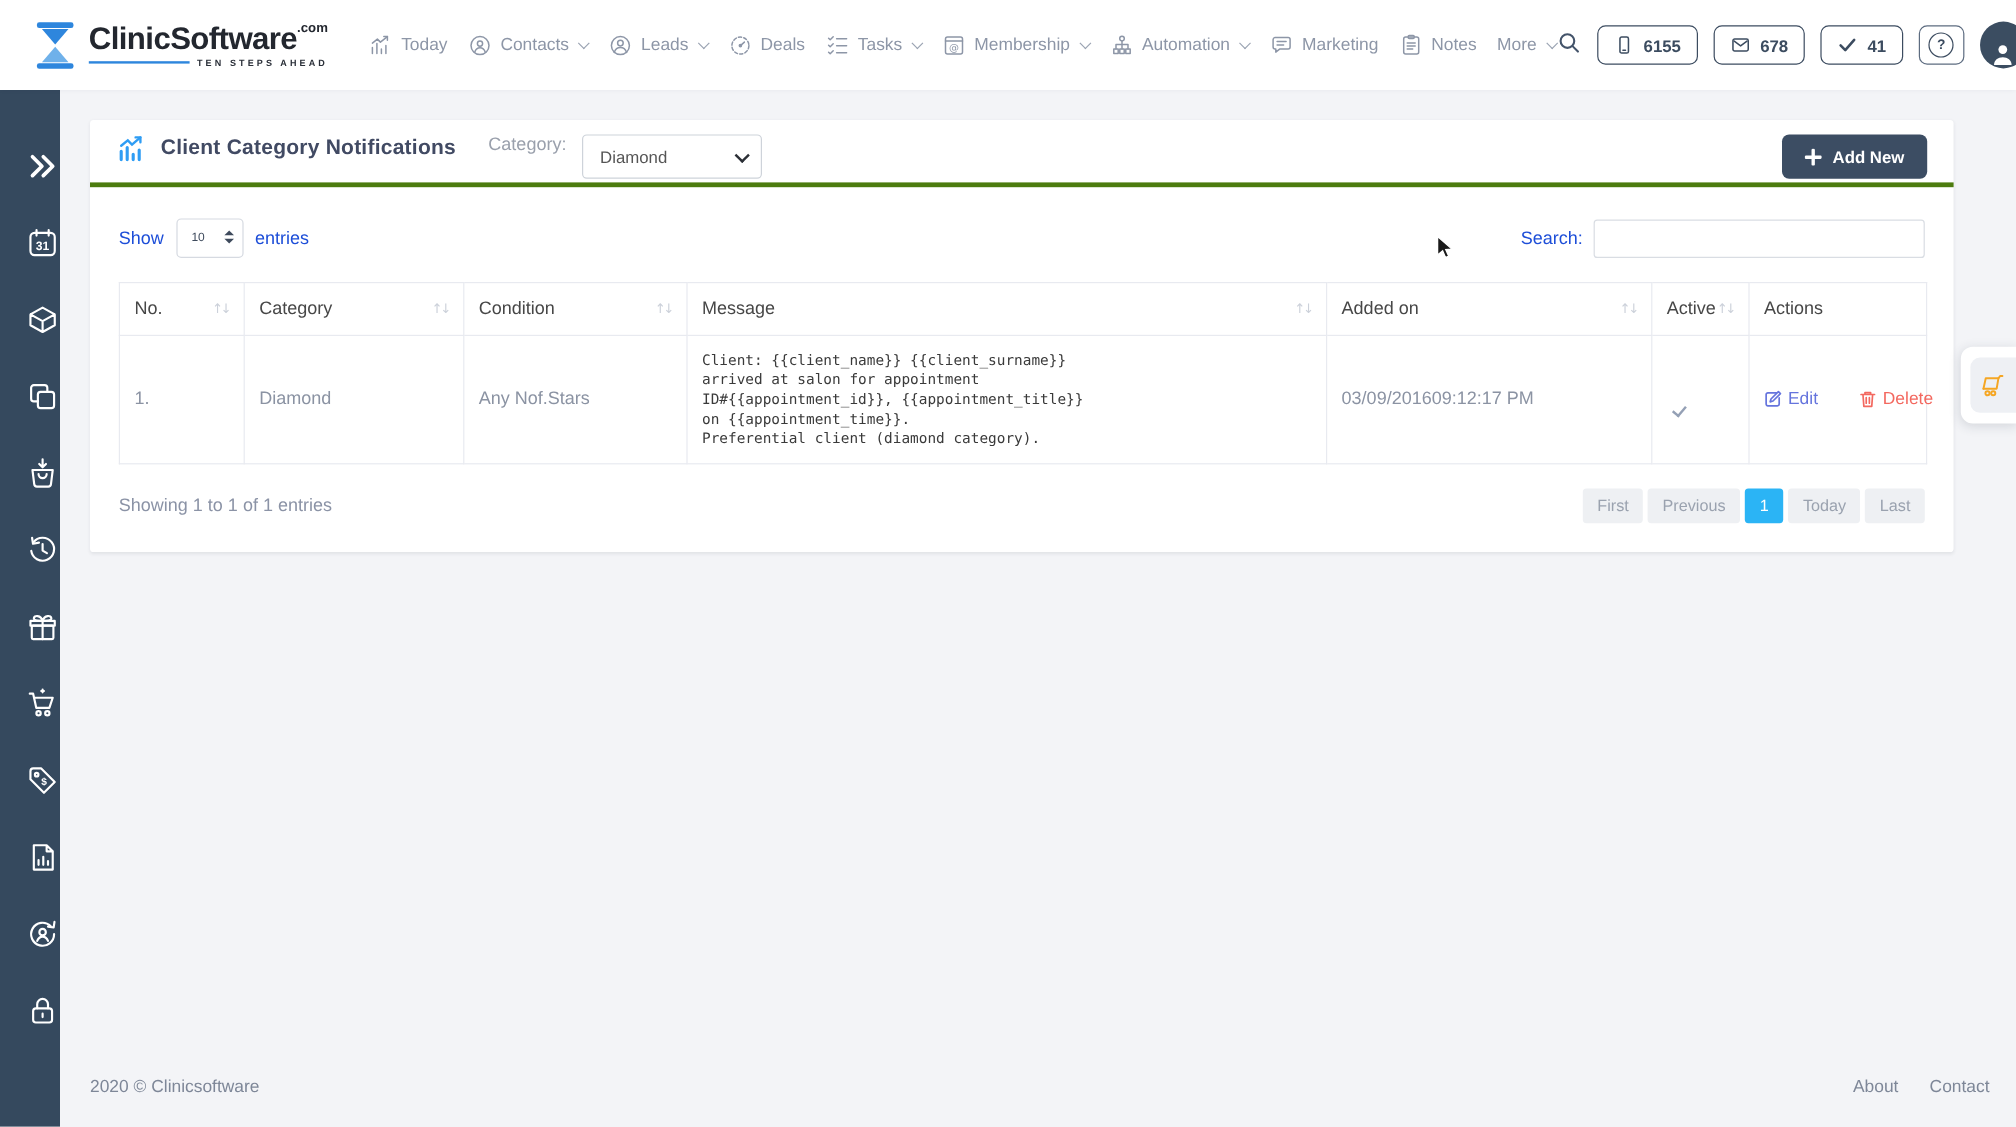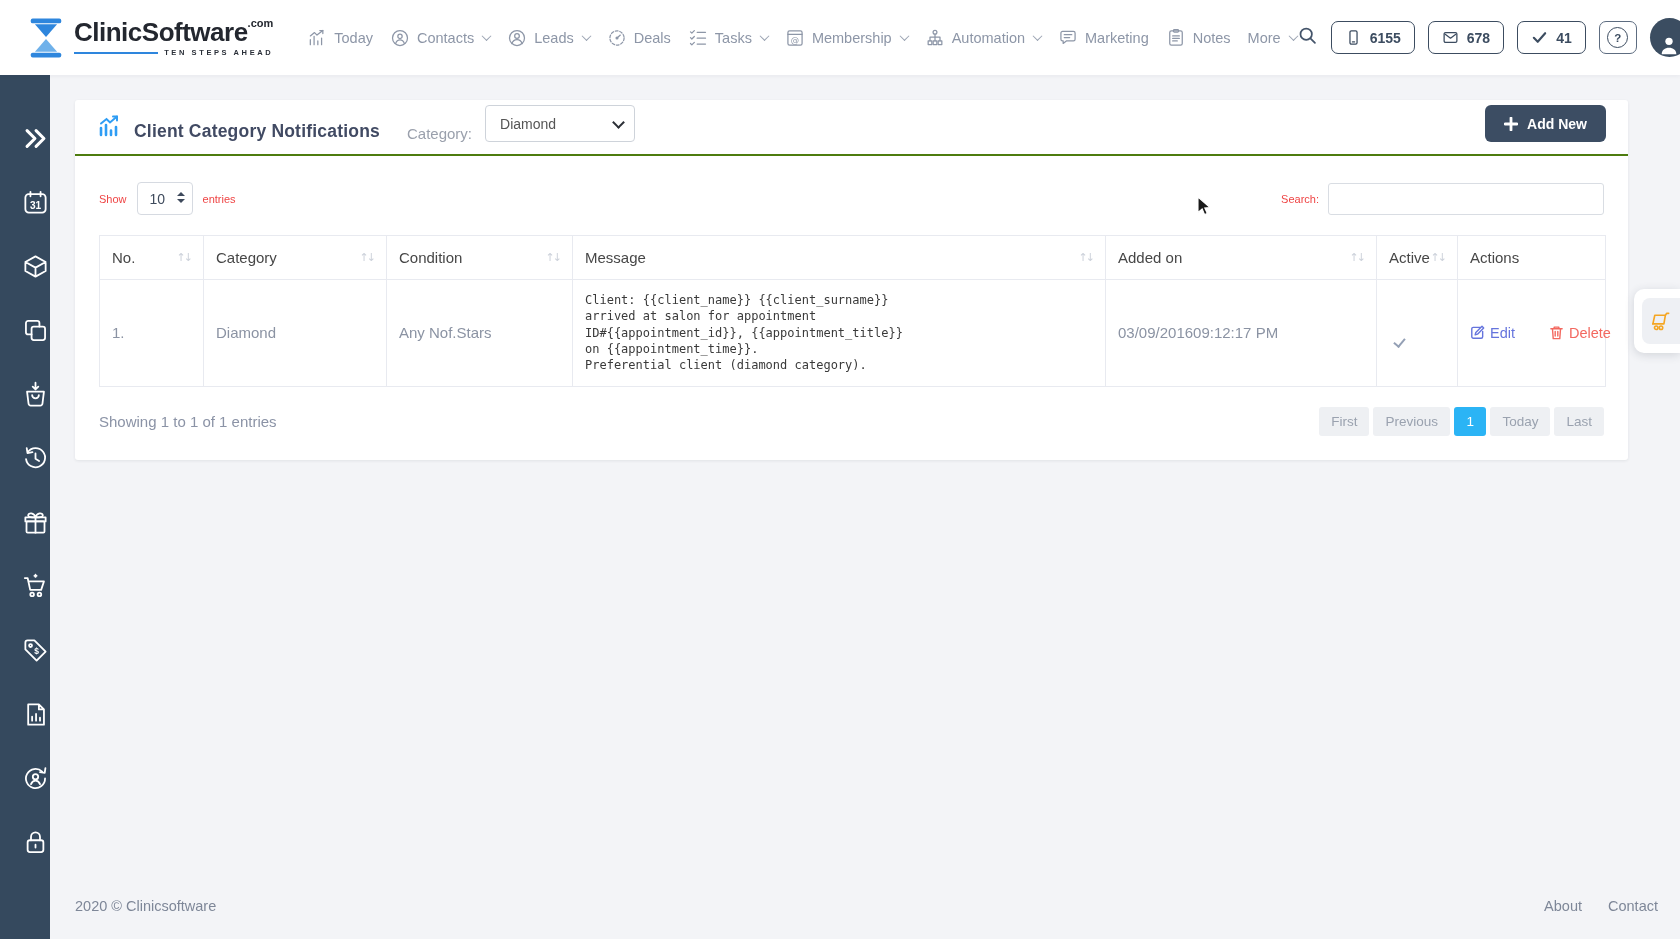--- a/index.html
+++ b/index.html
@@ -35,38 +35,38 @@
   .avatar{width:39px;height:39px;border-radius:50%;background:#3b4d61;display:flex;align-items:flex-end;justify-content:center;overflow:hidden;cursor:pointer;}
   .avatar svg{width:22px;height:24px;fill:#fff;}
   
   .sidebar{position:absolute;top:75px;left:0;bottom:0;width:50px;background:#35495e;
     display:flex;flex-direction:column;align-items:center;padding-top:50px;gap:37px;box-sizing:border-box;padding-left:20px;}
   .sidebar svg{width:27px;height:27px;stroke:#fff;fill:none;stroke-width:1.6;stroke-linecap:round;stroke-linejoin:round;cursor:pointer;}
   .sidebar svg text{fill:#fff;stroke:none;font-weight:700;}
   
   .card{position:absolute;left:75px;top:100px;width:1553px;background:#fff;border-radius:3px;
     box-shadow:0 1px 3px rgba(40,50,70,.09);box-sizing:border-box;}
-  .card-head{display:flex;align-items:flex-end;gap:13px;padding:12px 22px;height:56px;box-sizing:border-box;border-bottom:2px solid #4d7c0f;}
+  .card-head{display:flex;align-items:flex-start;gap:13px;padding:12px 22px;height:56px;box-sizing:border-box;border-bottom:4px solid #4d7c0f;}
   .chart-ic svg{width:24px;height:24px;}
   .page-title{font-size:17.5px;font-weight:700;color:#414a63;margin:0;letter-spacing:.2px;}
   .cat-label{color:#9aa0ac;font-size:15px;margin-left:14px;}
   .sel-wrap{position:relative;display:inline-block;}
   .cat-select{appearance:none;-webkit-appearance:none;width:150px;height:37px;border:1px solid #ced3da;border-radius:4px;
     background:#fff;font-family:"Liberation Sans",sans-serif;font-size:14px;color:#555;padding:0 28px 0 14px;}
   .sel-caret{position:absolute;right:12px;top:13px;width:7px;height:7px;border-right:2px solid #2b2f36;border-bottom:2px solid #2b2f36;
     transform:rotate(45deg);pointer-events:none;}
   .add-btn{margin-left:auto;background:#3c4d63;color:#fff;border:none;border-radius:6px;height:37px;padding:0 19px;
     display:flex;align-items:center;gap:9px;font-size:14px;font-weight:600;font-family:"Liberation Sans",sans-serif;cursor:pointer;}
   .add-btn svg{width:14px;height:14px;stroke:#fff;stroke-width:2.8;stroke-linecap:round;}
   
   .controls{display:flex;align-items:center;padding:26px 24px 20px;}
-  .ctl-txt{color:#ef4444;font-size:11px;}
+  .ctl-txt{color:#1d4ed8;font-size:15px;}
   .show-wrap{position:relative;margin:0 10px;}
   .show-select{appearance:none;-webkit-appearance:none;width:56px;height:33px;border:1px solid #d6dae1;border-radius:4px;
-    background:#fff;font-family:"Liberation Sans",sans-serif;font-size:14px;color:#3e4a5c;padding:0 24px 0 12px;}
+    background:#fff;font-family:"Liberation Sans",sans-serif;font-size:10px;color:#3e4a5c;padding:0 24px 0 12px;}
   .spin{position:absolute;right:8px;top:10px;display:flex;flex-direction:column;gap:2.5px;pointer-events:none;}
   .spin i{width:0;height:0;border-left:4px solid transparent;border-right:4px solid transparent;display:block;}
   .spin .up{border-bottom:4.5px solid #3e4a5c;}
   .spin .dn{border-top:4.5px solid #3e4a5c;}
   .search-wrap{margin-left:auto;display:flex;align-items:center;gap:9px;}
   .search-input{width:258px;height:30px;border:1px solid #d9dde3;border-radius:3px;background:#fff;padding:0 8px;
     font-family:"Liberation Sans",sans-serif;font-size:14px;color:#444;}
   
   .tbl-wrap{padding:0 24px;}
   table{width:100%;border-collapse:collapse;table-layout:fixed;}

